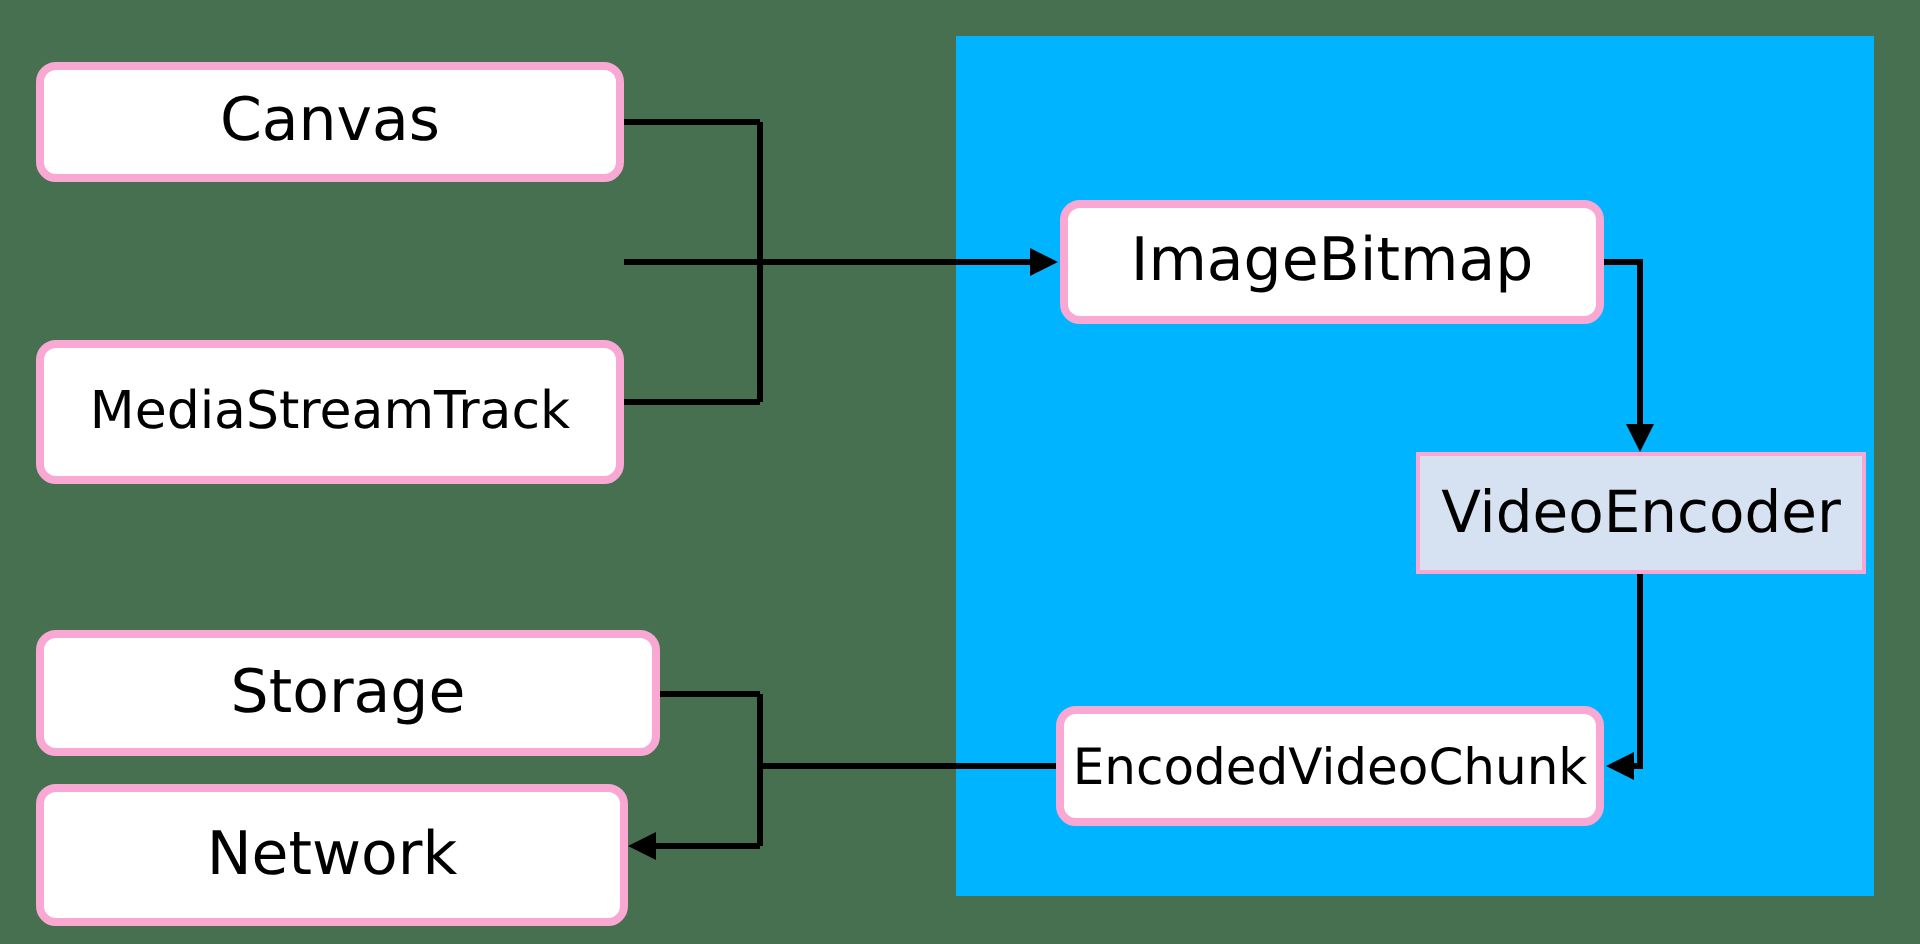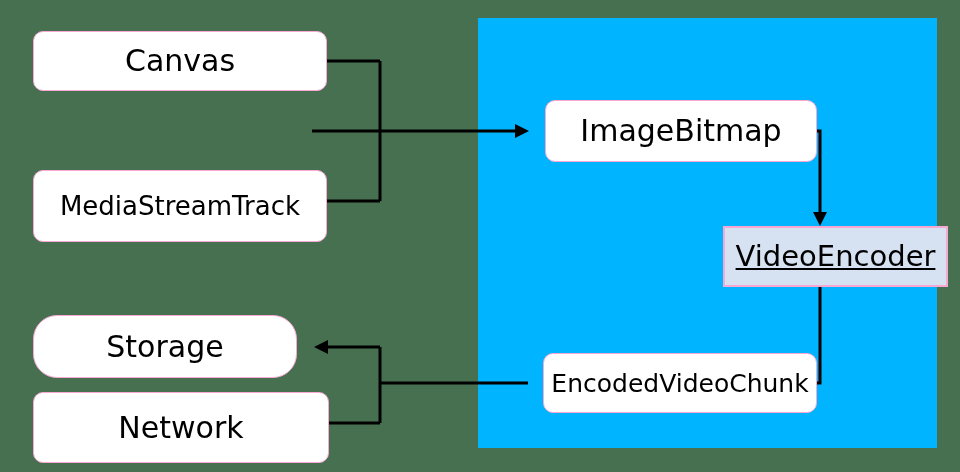--- a/index.html
+++ b/index.html
@@ -26,39 +26,37 @@
     left: 478px; top: 18px;
     width: 459px; height: 430px;
     background: var(--panel);
   }
   .node {
     position: absolute;
     display: flex;
     align-items: center;
     justify-content: center;
     background: var(--box-fill);
-    border: 1px solid #f9a8d4;
+    border: 4px solid #f9a8d4;
     border-radius: 10px;
     line-height: 1;
     white-space: nowrap;
-    margin-left: 15px;
   }
   .node.square {
     border-radius: 0;
     border-width: 2px;
     background: var(--encoder-fill);
-    text-decoration: underline;
   }
   #node-canvas            { left: 18px;  top: 31px;  width: 294px; height: 60px; font-size: 30px; }
   #node-image-bitmap      { left: 18px;  top: 100px; width: 294px; height: 60px; font-size: 30px; }
   #node-media-stream-track{ left: 18px;  top: 170px; width: 294px; height: 72px; font-size: 26px; }
   #node-video-frame       { left: 530px; top: 100px; width: 272px; height: 62px; font-size: 30px; }
   #node-video-encoder     { left: 708px; top: 226px; width: 225px; height: 61px; font-size: 29px; }
   #node-encoded-video-chunk { left: 528px; top: 353px; width: 274px; height: 60px; font-size: 25px; }
-  #node-storage           { left: 18px;  top: 315px; width: 264px; height: 63px; font-size: 30px; border-radius: 24px; }
+  #node-storage           { left: 18px;  top: 315px; width: 312px; height: 63px; font-size: 30px; }
   #node-network           { left: 18px;  top: 392px; width: 296px; height: 71px; font-size: 30px; }
   svg.connectors {
     position: absolute;
     left: 0; top: 0;
     width: 960px; height: 472px;
     pointer-events: none;
   }
   svg.connectors path {
     stroke: var(--line);
     stroke-width: 3;

